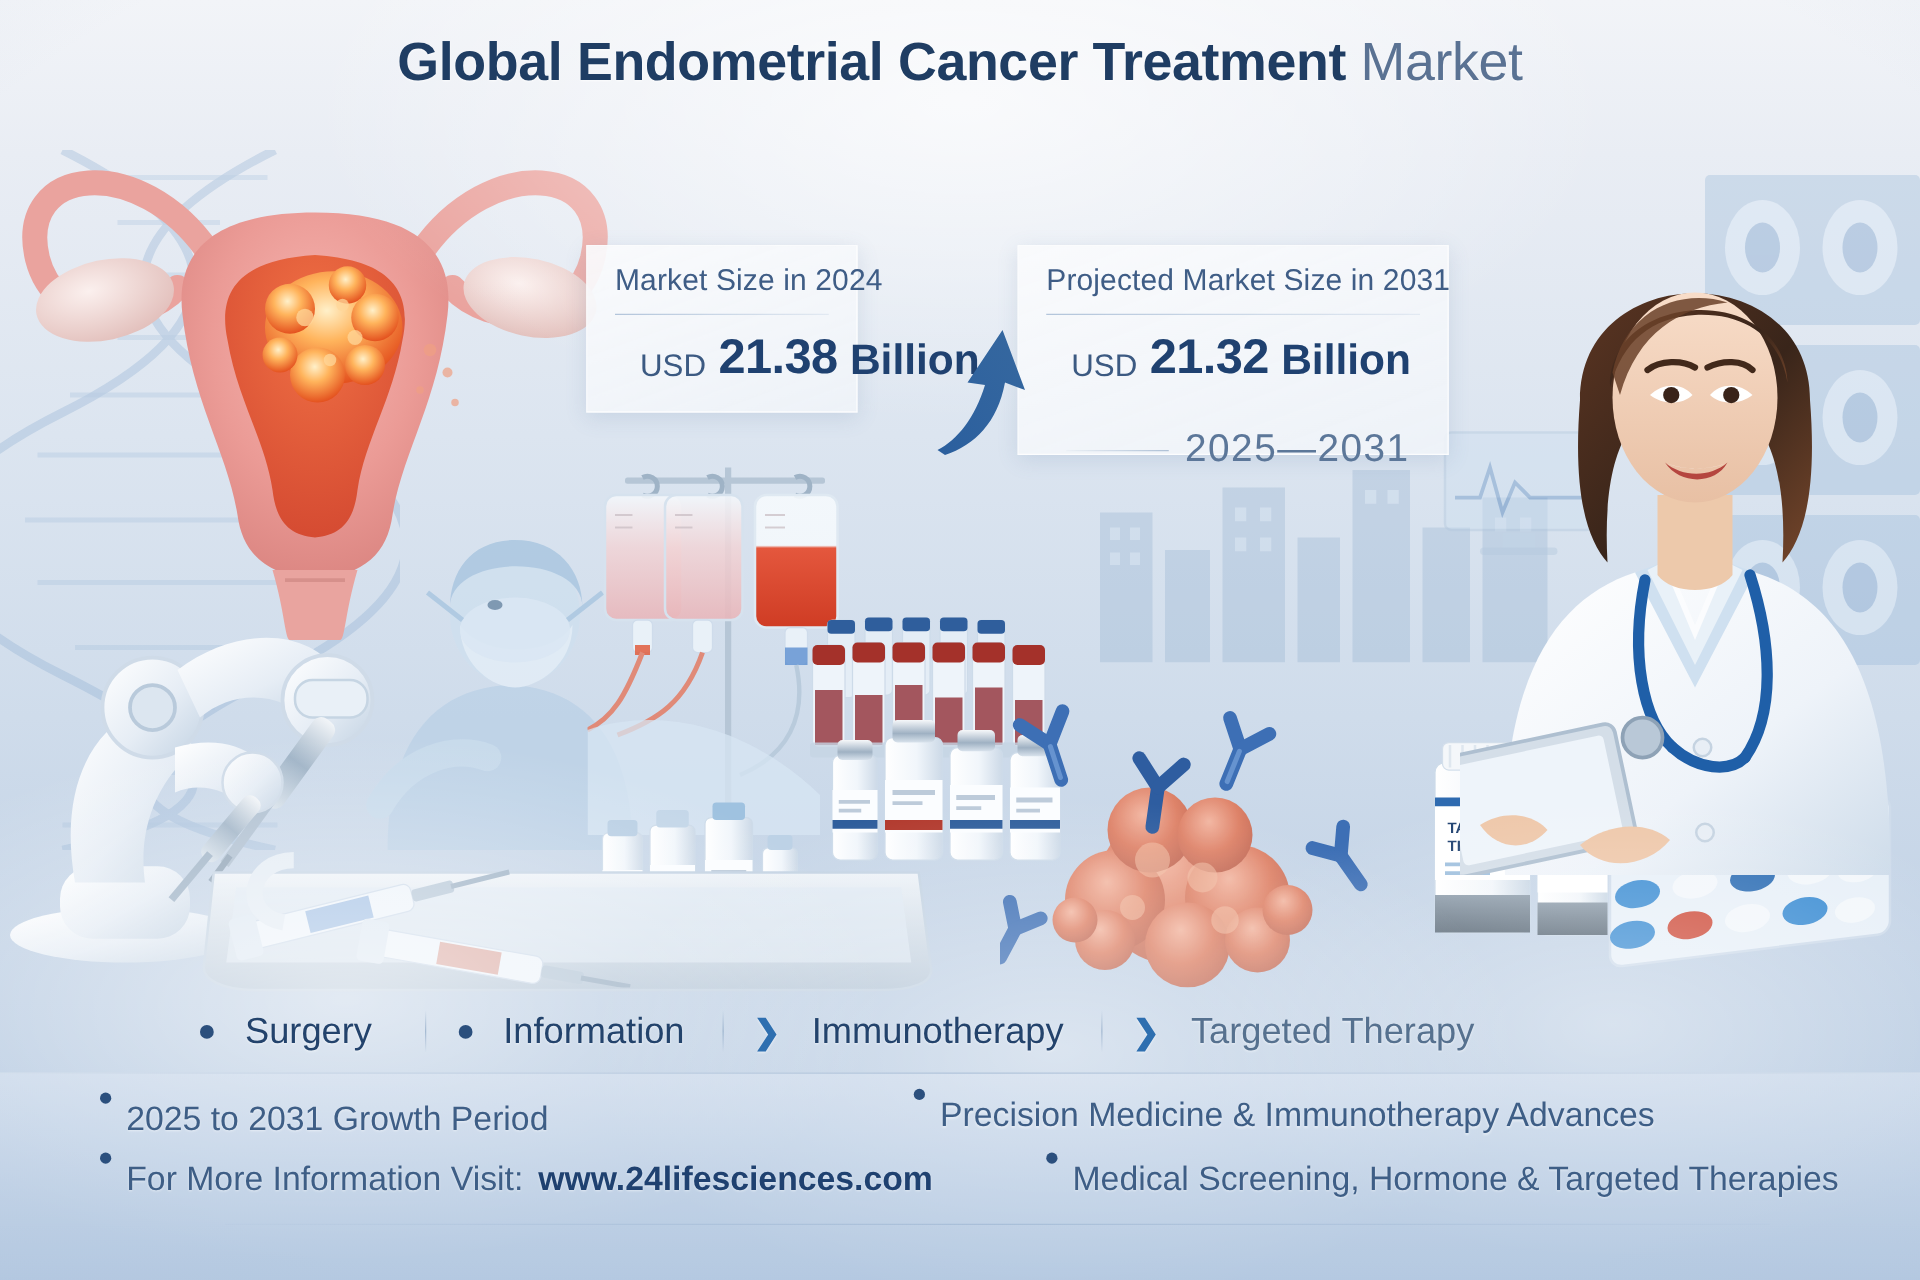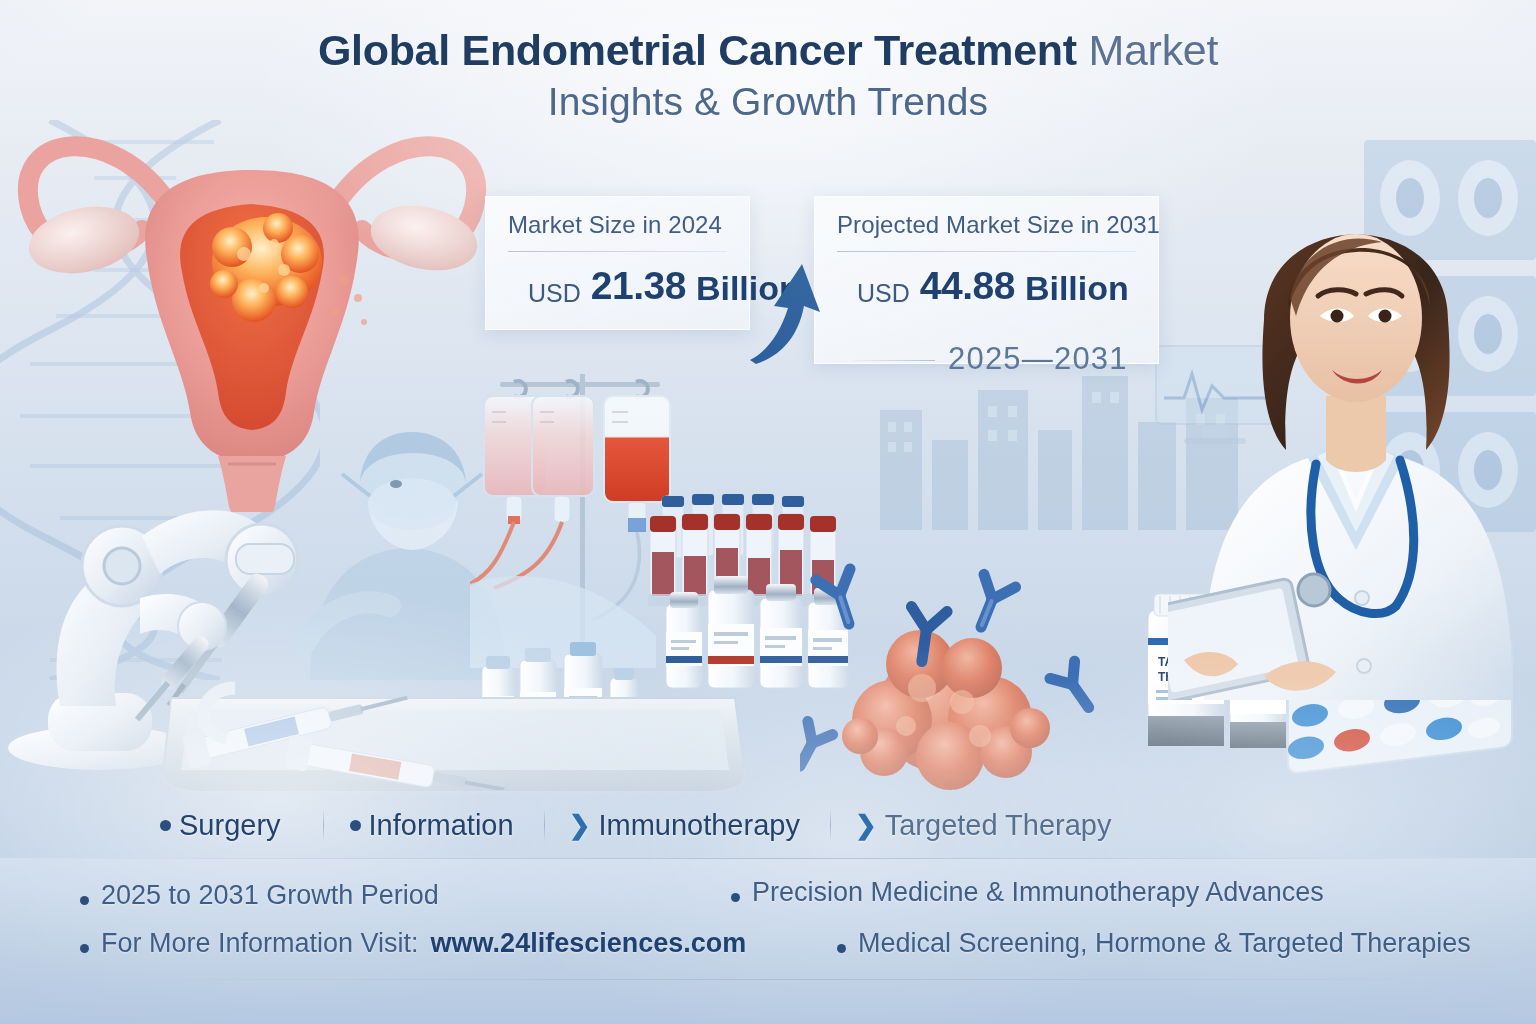--- a/index.html
+++ b/index.html
@@ -89,53 +89,53 @@
     padding:14px 22px 16px 22px;
     box-sizing:border-box;
   }
   .stat .lbl{font-size:24px;color:#3f5d86;letter-spacing:.1px;white-space:nowrap;}
   .stat .rule{height:1px;background:linear-gradient(90deg,rgba(150,175,205,.7),rgba(150,175,205,.18));margin:12px 0 12px 0;}
   .stat .valrow{display:flex;align-items:flex-end;gap:10px;white-space:nowrap;margin-left:20px;}
   .stat .usd{font-size:25px;color:#3c5a82;}
   .stat .val{font-size:39px;font-weight:bold;color:#1f4170;letter-spacing:-.5px;}
   .stat .unit{font-size:34px;font-weight:bold;color:#1f4170;}
 
-  #stat-2024{left:485px;top:196px;width:265px;height:134px;}
+  #stat-2024{left:469px;top:196px;width:217px;height:134px;}
   #stat-2031{left:814px;top:196px;width:345px;height:168px;}
 
   
   .arrow{position:absolute;left:740px;top:256px;width:110px;height:110px;}
 
   
   .cagr{position:absolute;left:737px;top:338px;}
   .cagr .c-lab{font-size:30px;color:#22446e;letter-spacing:.4px;line-height:1.0;}
   .cagr .c-val{font-size:38px;color:#22446e;line-height:1.12;letter-spacing:-.2px;}
   .period{position:absolute;left:948px;top:341px;font-size:31px;color:#5c7799;letter-spacing:1.2px;}
   .period-rule{position:absolute;left:853px;top:360px;width:82px;height:1px;
     background:linear-gradient(90deg,rgba(120,150,185,.05),rgba(120,150,185,.55));}
 
   
   .cats{position:absolute;left:0;right:0;top:801px;height:48px;display:flex;align-items:center;}
-  .cat{display:flex;align-items:center;gap:8px;font-size:29px;white-space:nowrap;
+  .cat{display:flex;align-items:center;gap:25px;font-size:29px;white-space:nowrap;
        text-shadow:0 1px 2px rgba(255,255,255,.6);text-align:center;}
   .cat .dot{width:11px;height:11px;border-radius:50%;background:#2b4f7d;display:inline-block;}
   .cat .chev{font-size:26px;color:#2e6fb0;font-weight:bold;line-height:1;}
   .cat .ctext{color:#23436c;}
   .cat.light .ctext{color:#56718f;}
   .cat-div{width:1px;height:34px;background:linear-gradient(180deg,rgba(120,150,185,0),rgba(120,150,185,.55),rgba(120,150,185,0));}
 
   
   .footer{position:absolute;left:0;right:0;top:858px;bottom:0;
     background:linear-gradient(180deg, rgba(222,231,243,.55), rgba(186,205,228,.55));
     border-top:1px solid rgba(255,255,255,.55);}
   .foot-rule-top{position:absolute;left:0;right:0;top:858px;height:1px;
     background:linear-gradient(90deg,rgba(140,168,200,.15),rgba(140,168,200,.6),rgba(140,168,200,.15));}
   .foot-rule-bot{position:absolute;left:180px;right:120px;top:979px;height:1px;
     background:linear-gradient(90deg,rgba(140,168,200,.05),rgba(140,168,200,.45),rgba(140,168,200,.05));}
-  .fitem{position:absolute;display:flex;align-items:flex-end;gap:12px;font-size:27px;white-space:nowrap;
+  .fitem{position:absolute;display:flex;align-items:flex-start;gap:12px;font-size:27px;white-space:nowrap;
     text-shadow:0 1px 2px rgba(255,255,255,.5);}
   .fitem .fdot{width:9px;height:9px;border-radius:50%;background:#2b4f7d;flex:0 0 auto;position:relative;top:-6px;}
   .fitem .ftext{color:#3e5e86;}
   .fitem .fbold{color:#1f4170;font-weight:bold;}
 
   #f-l1{left:80px;top:880px;}
   #f-l2{left:80px;top:928px;}
   #f-r1{left:731px;top:877px;}
   #f-r2{left:837px;top:928px;}
 </style>
@@ -726,39 +726,38 @@
 
   <div class="haze"></div>
   <div class="vignette"></div>
 
   <div class="layer">
 
     <div class="title-wrap">
       <div class="title">
         <span class="t-strong">Global Endometrial Cancer Treatment</span><span class="t-light"> Market</span>
       </div>
-      <div class="subtitle">Insights &amp; Growth Trends</div>
     </div>
 
     <div class="stat" id="stat-2024">
       <div class="lbl">Market Size in 2024</div>
       <div class="rule"></div>
       <div class="valrow">
         <span class="usd">USD</span>
         <span class="val">21.38</span>
         <span class="unit">Billion</span>
       </div>
     </div>
 
     <div class="stat" id="stat-2031">
       <div class="lbl">Projected Market Size in 2031</div>
       <div class="rule"></div>
       <div class="valrow">
         <span class="usd">USD</span>
-        <span class="val">44.88</span>
+        <span class="val">21.32</span>
         <span class="unit">Billion</span>
       </div>
     </div>
 
     <svg class="arrow" viewBox="0 0 110 110">
       <defs>
         <linearGradient id="arw" x1="0" y1="1" x2="1" y2="0">
           <stop offset="0%" stop-color="#2b5f9e"></stop>
             <stop offset="100%" stop-color="#36689f"></stop>
         </linearGradient>

